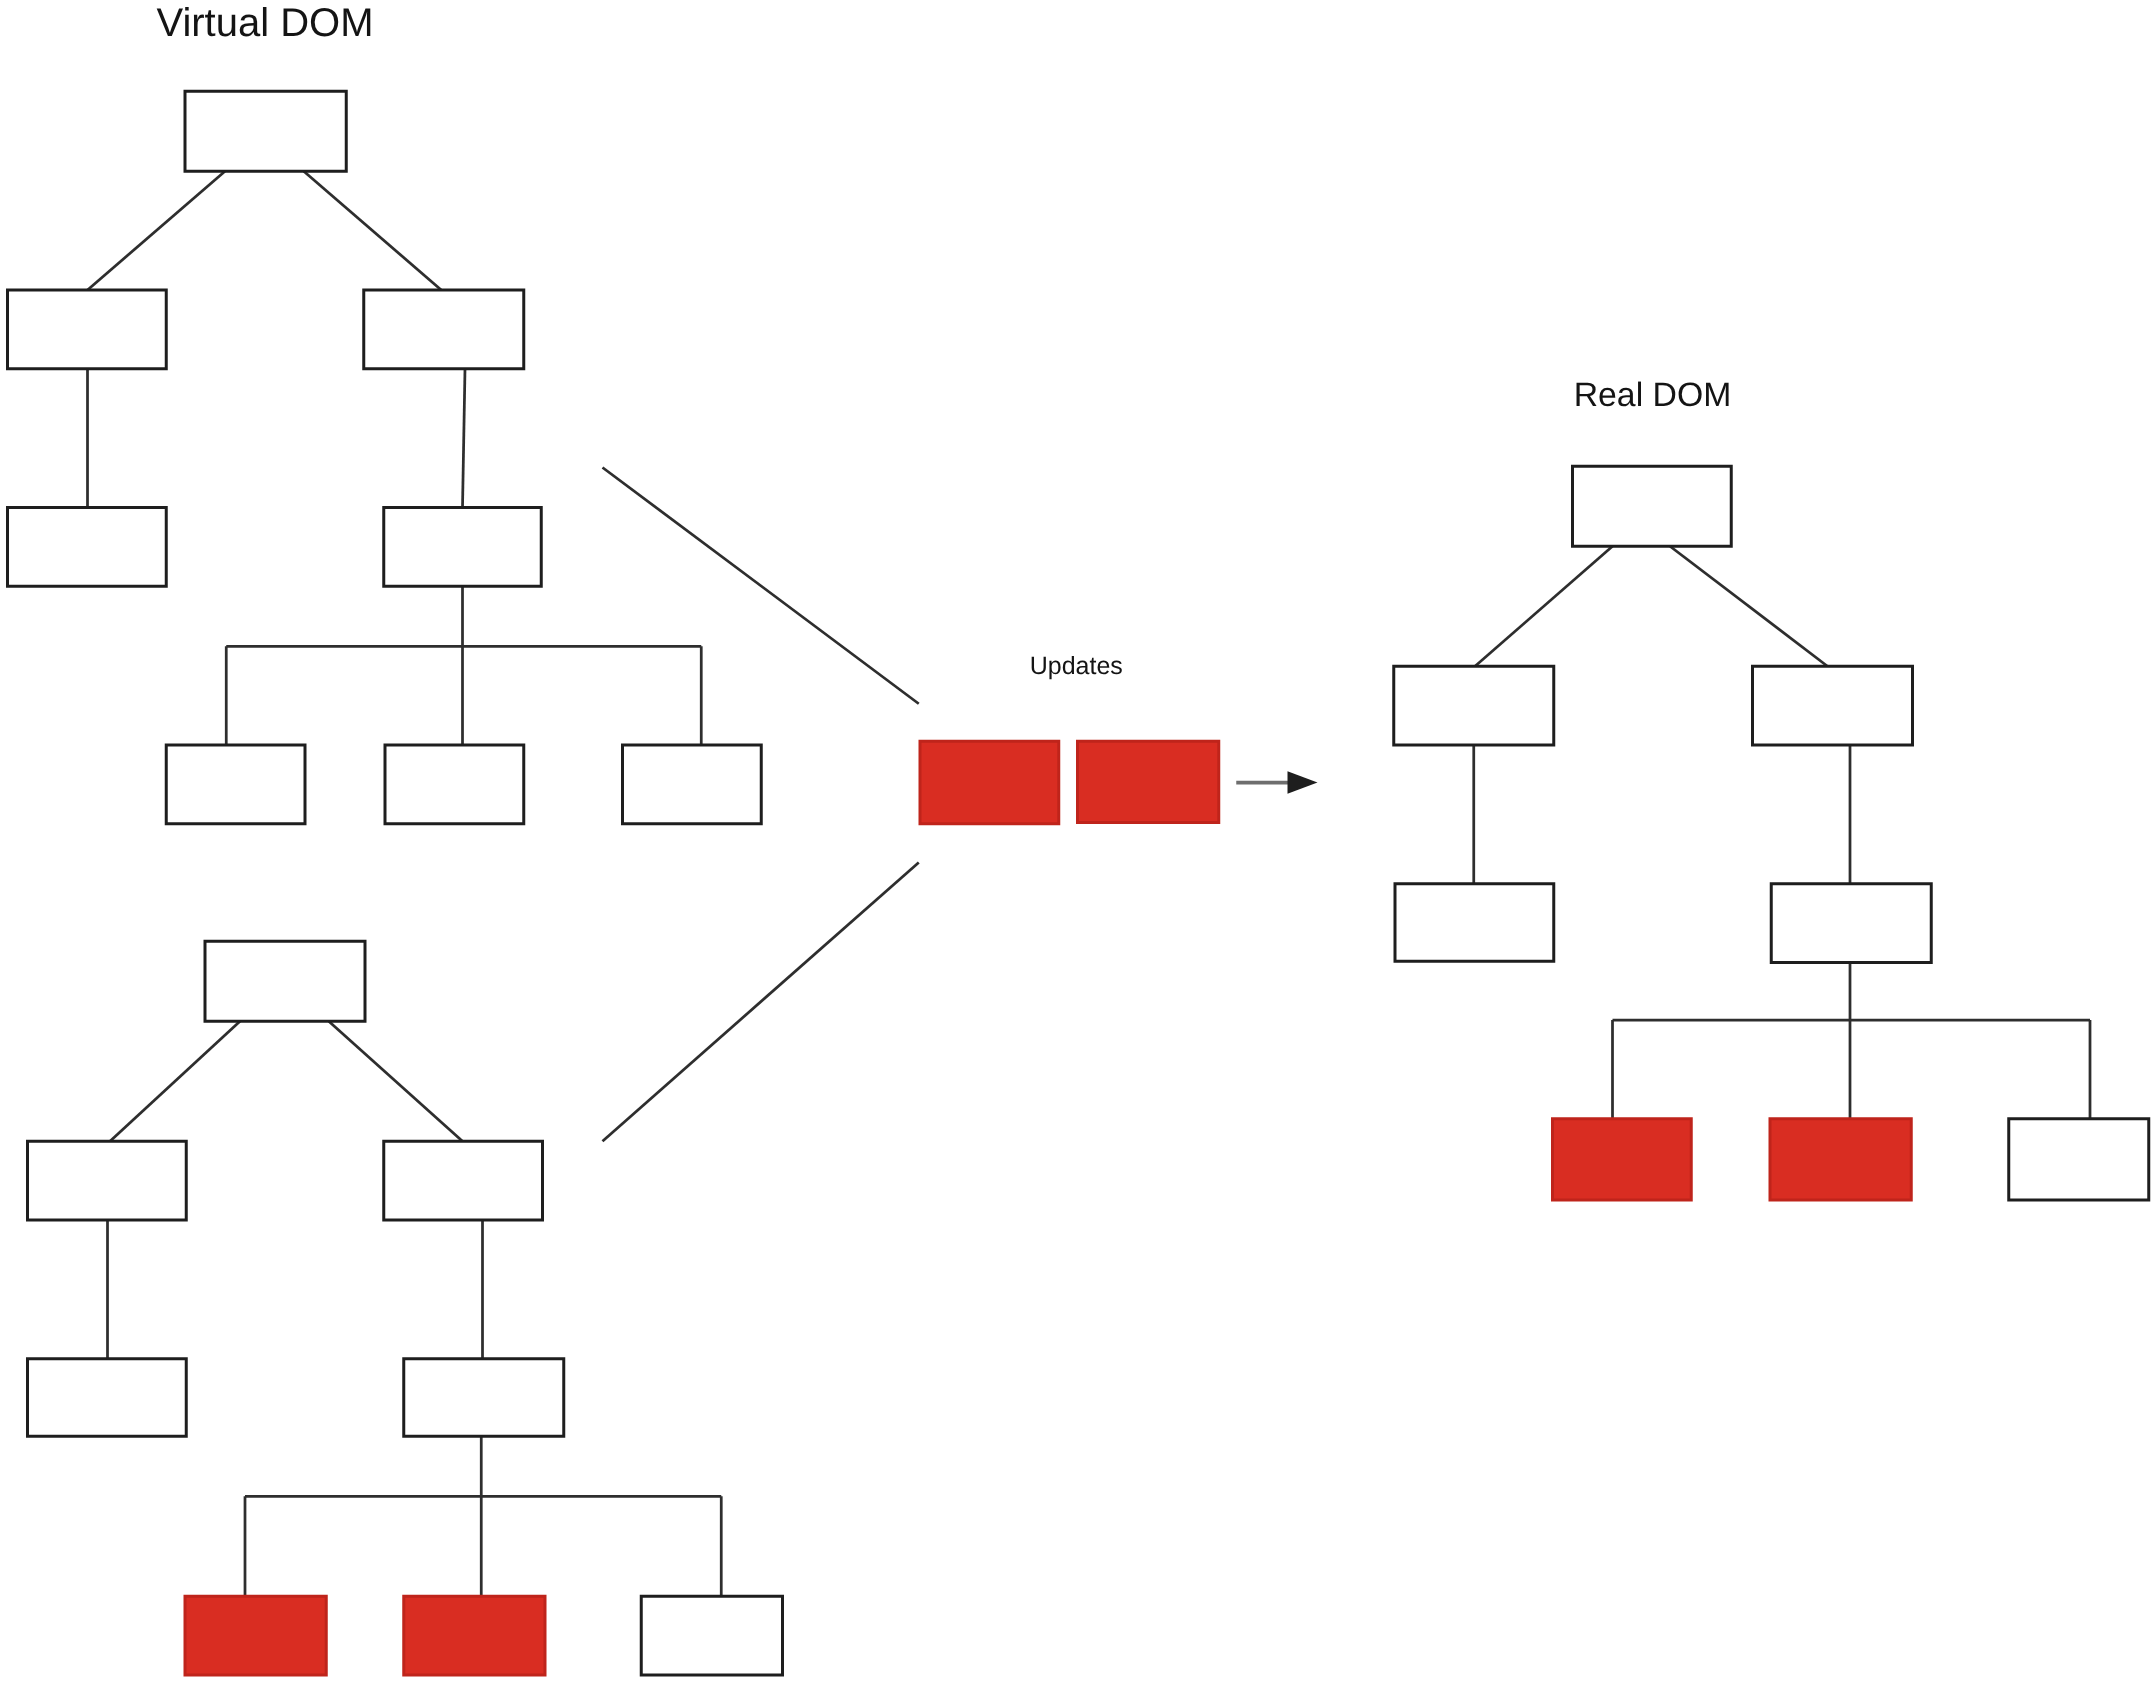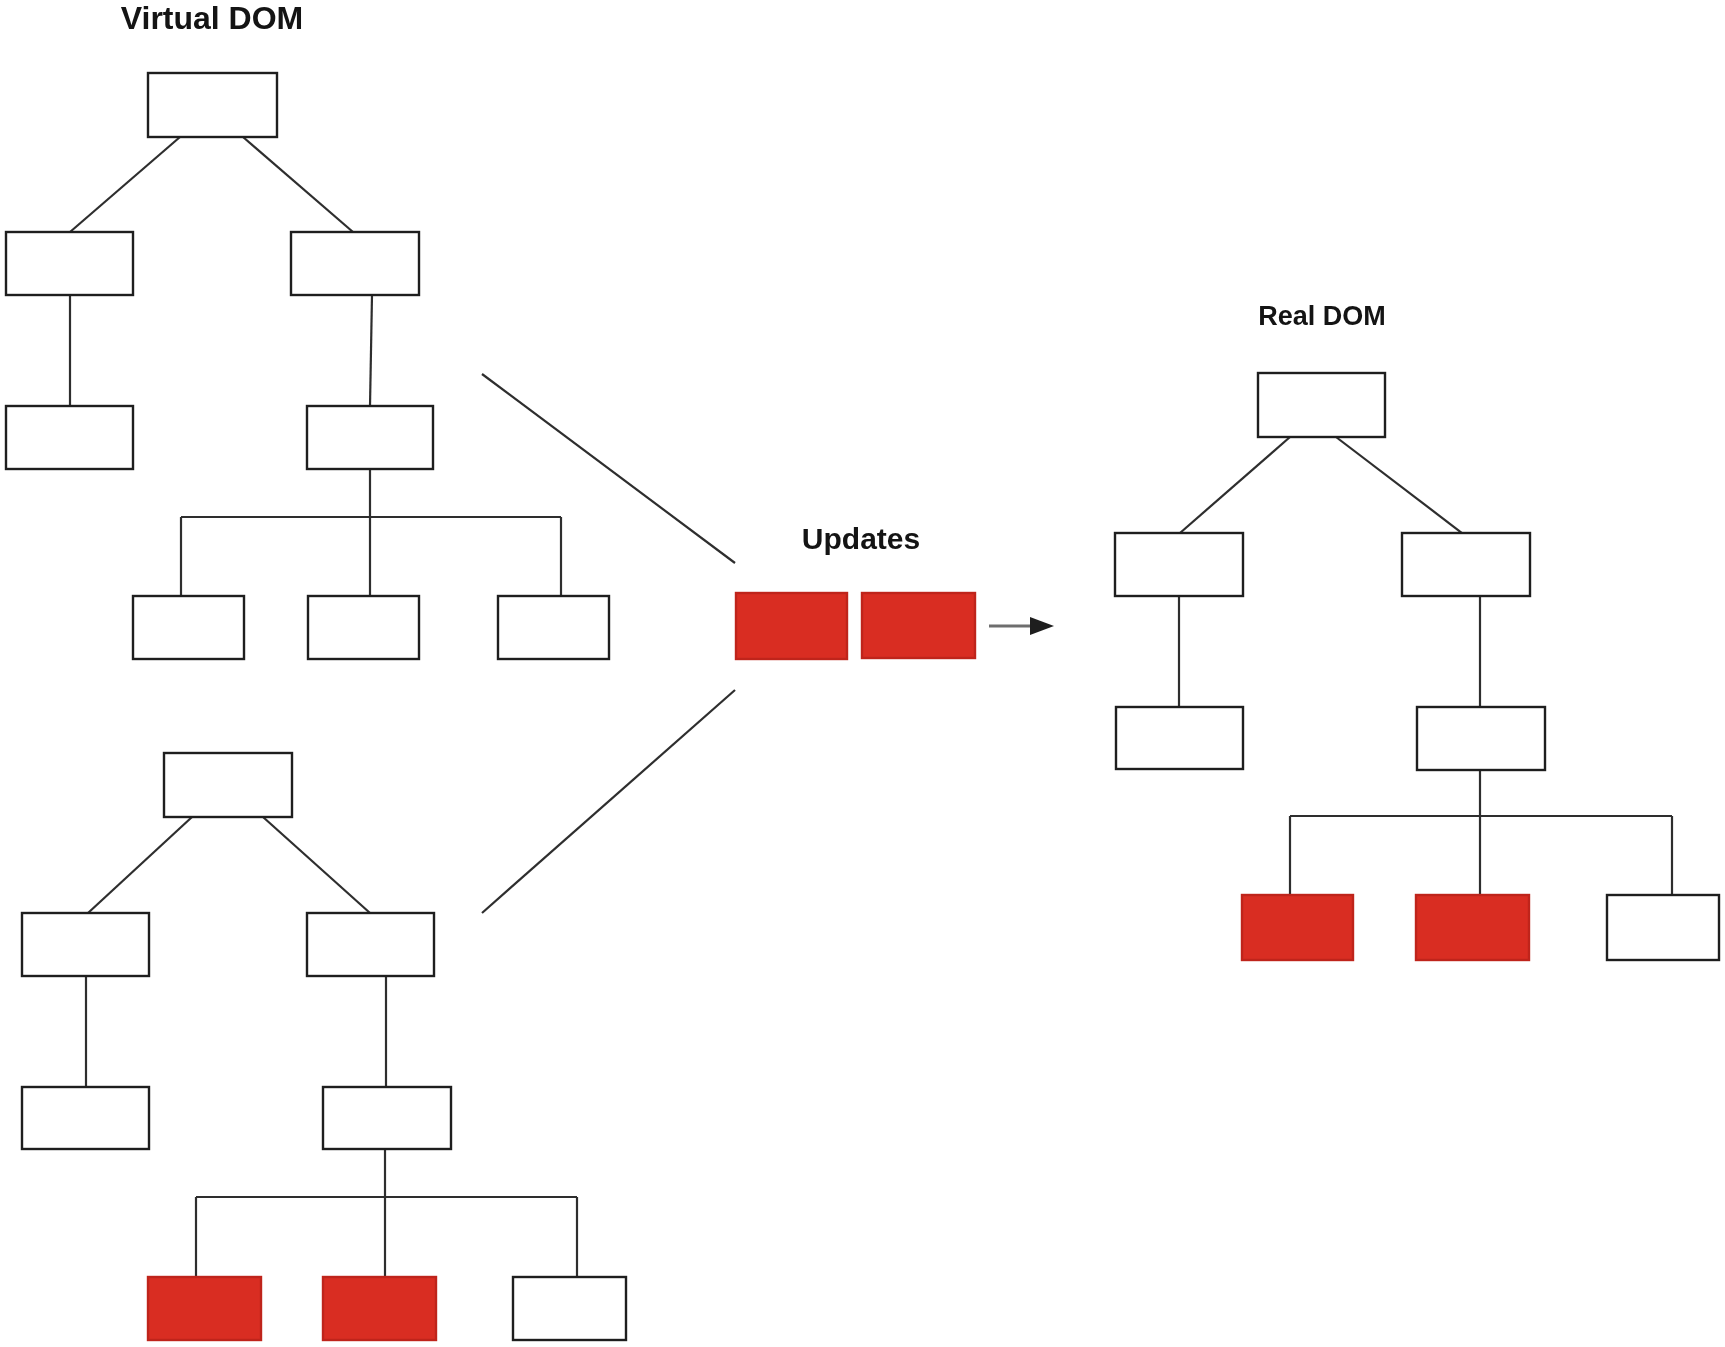--- a/index.html
+++ b/index.html
@@ -16,29 +16,29 @@
     overflow: hidden;
   }
   .stage svg {
     position: absolute;
     left: 0;
     top: 0;
   }
   .diagram-label {
     position: absolute;
     transform: translateX(-50%);
-    font-weight: bold;
+    font-weight: normal;
     color: #141414;
     white-space: nowrap;
     line-height: 1.05;
     letter-spacing: 0px;
   }
   .label-virtual { left: 212px; top: 2px;   font-size: 32px; }
   .label-real    { left: 1322px; top: 302px; font-size: 27px; }
-  .label-updates { left: 861px; top: 523px; font-size: 30px; }
+  .label-updates { left: 861px; top: 523px; font-size: 20px; }
 </style>
 </head>
 <body>
 
 <div class="stage">
 
   <svg width="1725" height="1347" viewBox="0 0 1725 1347" xmlns="http://www.w3.org/2000/svg">
       <line x1="180" y1="137" x2="70" y2="232" stroke="#2e2e2e" stroke-width="2.2"></line>
       <line x1="243" y1="137" x2="353" y2="232" stroke="#2e2e2e" stroke-width="2.2"></line>
       <line x1="70" y1="295" x2="70" y2="406" stroke="#2e2e2e" stroke-width="2.2"></line>

